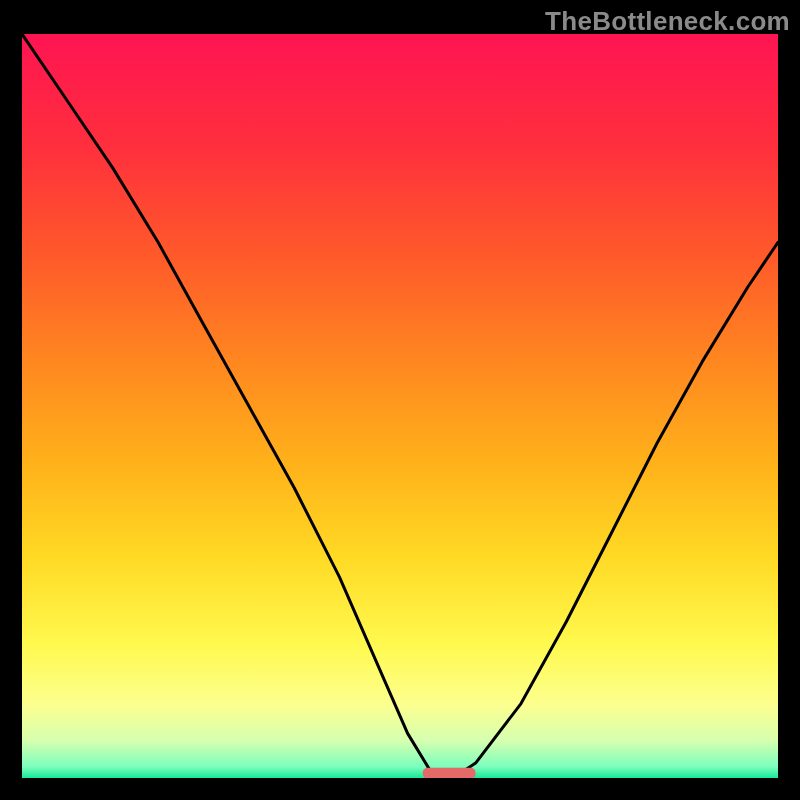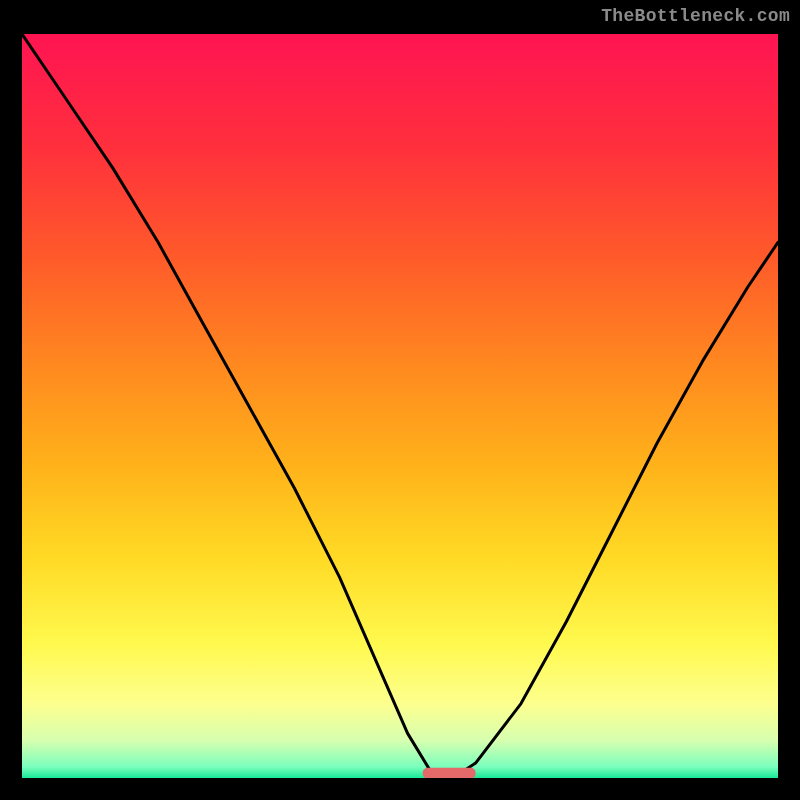--- a/index.html
+++ b/index.html
@@ -15,25 +15,24 @@
     position: relative;
     width: 800px;
     height: 800px;
     background: #000;
   }
   .watermark {
     position: absolute;
     top: 6px;
     right: 10px;
     color: #8a8a8a;
-    font-size: 18px;
+    font-size: 26px;
     font-weight: 600;
     letter-spacing: 0.3px;
     z-index: 5;
-    font-family: Liberation Mono, monospace;
   }
   .plot {
     position: absolute;
     left: 22px;
     top: 34px;
     width: 756px;
     height: 744px;
     overflow: hidden;
   }
   .plot svg {

